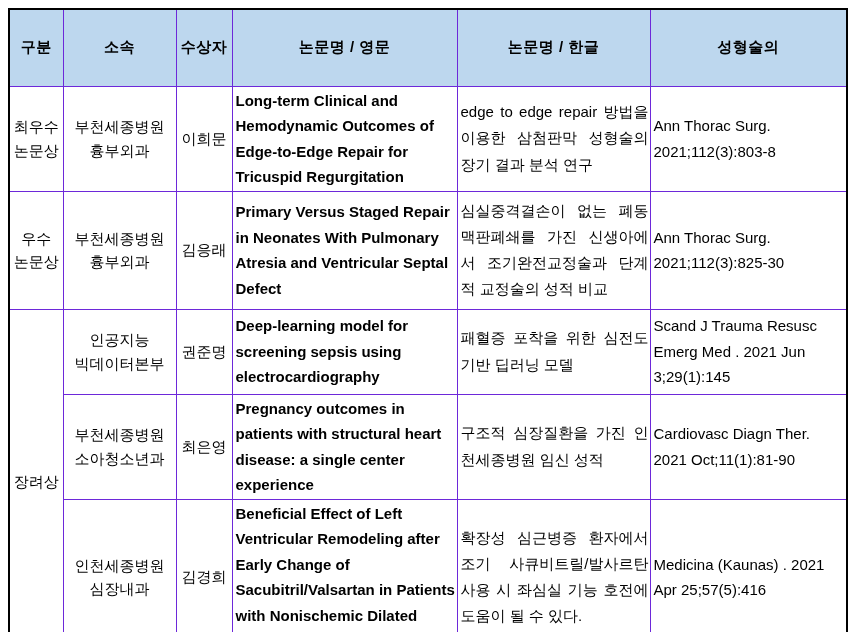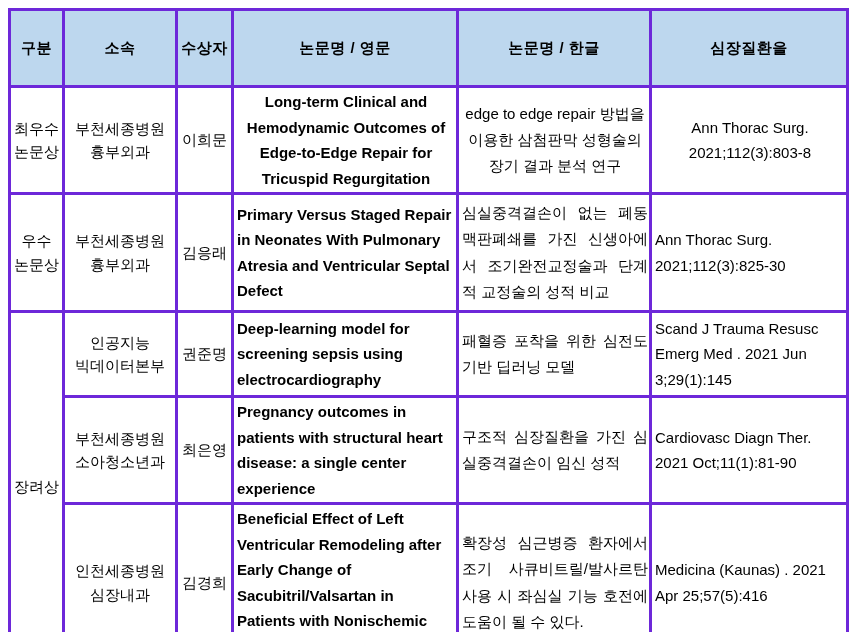--- a/index.html
+++ b/index.html
@@ -11,41 +11,41 @@
     overflow: hidden;
   }
   .page { position: absolute; left: 8px; top: 8px; }
   table.award-table {
     border-collapse: collapse;
     table-layout: fixed;
     width: 838px;
     border: 2px solid #000000;
   }
   .award-table th, .award-table td {
-    border: 3px solid #6d28d9;
+    border: 1px solid #6d28d9;
     vertical-align: middle;
     font-size: 15px;
     overflow: hidden;
   }
   .award-table thead th {
     background: #BDD7EE;
     font-weight: bold;
     height: 77px;
     text-align: center;
     letter-spacing: 0.5px;
   }
   
   .w-cat  { width: 54px;  }
   .w-aff  { width: 113px; }
   .w-name { width: 56px;  }
   .w-en   { width: 225px; }
   .w-ko   { width: 193px; }
   .w-ref  { width: 197px; }
   
-  .r1 td { height: 100px; text-align: center; }
+  .r1 td { height: 100px; }
   .r2 td { height: 118px; }
   .r3 td { height: 85px;  }
   .r4 td { height: 102px; }
   .r5 td { height: 135px; }
   
   .c-center {
     text-align: center;
     white-space: pre-line;
     line-height: 1.55;
   }
@@ -81,21 +81,21 @@
         <col class="w-ko">
         <col class="w-ref">
     </colgroup>
     <thead>
       <tr>
         <th>구분</th>
         <th>소속</th>
         <th>수상자</th>
         <th>논문명 / 영문</th>
         <th>논문명 / 한글</th>
-        <th>심장질환을</th>
+        <th>성형술의</th>
       </tr>
     </thead>
     <tbody>
       <tr class="r1">
         <td class="c-center">최우수
 논문상</td>
         <td class="c-center">부천세종병원
 흉부외과</td>
         <td class="c-center">이희문</td>
         <td class="c-en">Long-term Clinical and Hemodynamic Outcomes of Edge-to-Edge Repair for Tricuspid Regurgitation</td>
@@ -119,21 +119,21 @@
         <td class="c-center">권준명</td>
         <td class="c-en">Deep-learning model for screening sepsis using electrocardiography</td>
         <td class="c-ko">패혈증 포착을 위한 심전도 기반 딥러닝 모델</td>
         <td class="c-ref">Scand J Trauma Resusc Emerg Med . 2021 Jun 3;29(1):145</td>
       </tr>
       <tr class="r4">
         <td class="c-center">부천세종병원
 소아청소년과</td>
         <td class="c-center">최은영</td>
         <td class="c-en">Pregnancy outcomes in patients with structural heart disease: a single center experience</td>
-        <td class="c-ko">구조적 심장질환을 가진 심실중격결손이 임신 성적</td>
+        <td class="c-ko">구조적 심장질환을 가진 인천세종병원 임신 성적</td>
         <td class="c-ref">Cardiovasc Diagn Ther. 2021 Oct;11(1):81-90</td>
       </tr>
       <tr class="r5">
         <td class="c-center">인천세종병원
 심장내과</td>
         <td class="c-center">김경희</td>
         <td class="c-en">Beneficial Effect of Left Ventricular Remodeling after Early Change of Sacubitril/Valsartan in Patients with Nonischemic Dilated Cardiomyopathy</td>
         <td class="c-ko">확장성 심근병증 환자에서 조기 사큐비트릴/발사르탄 사용 시 좌심실 기능 호전에 도움이 될 수 있다.</td>
         <td class="c-ref">Medicina (Kaunas) . 2021 Apr 25;57(5):416</td>
       </tr>

